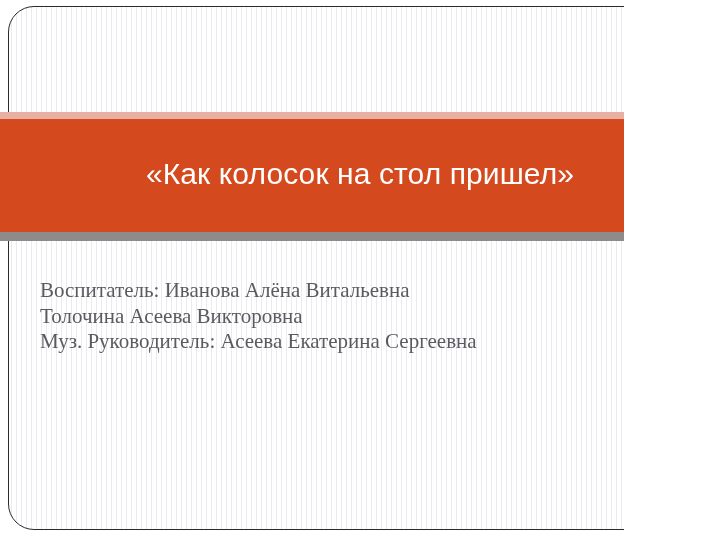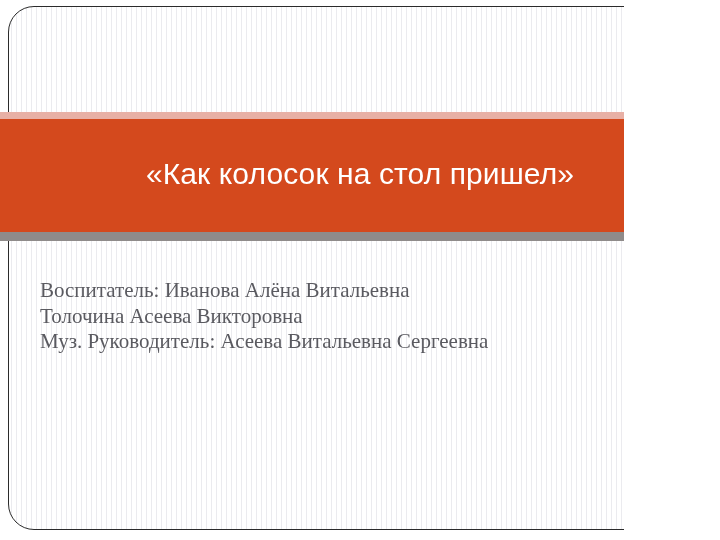--- a/index.html
+++ b/index.html
@@ -112,16 +112,16 @@
     <div class="band-light"></div>
     <div class="band-main">
       <h1 class="slide-title">«Как колосок на стол пришел»</h1>
     </div>
     <div class="band-shadow"></div>
   </div>
 
   <div class="subtitle-block">
     <p class="subtitle-line">Воспитатель: Иванова Алёна Витальевна</p>
     <p class="subtitle-line">Толочина Асеева Викторовна</p>
-    <p class="subtitle-line">Муз. Руководитель: Асеева Витальевна Сергеевна</p>
+    <p class="subtitle-line">Муз. Руководитель: Асеева Екатерина Сергеевна</p>
   </div>
 
 </div>
 
 </body></html>

